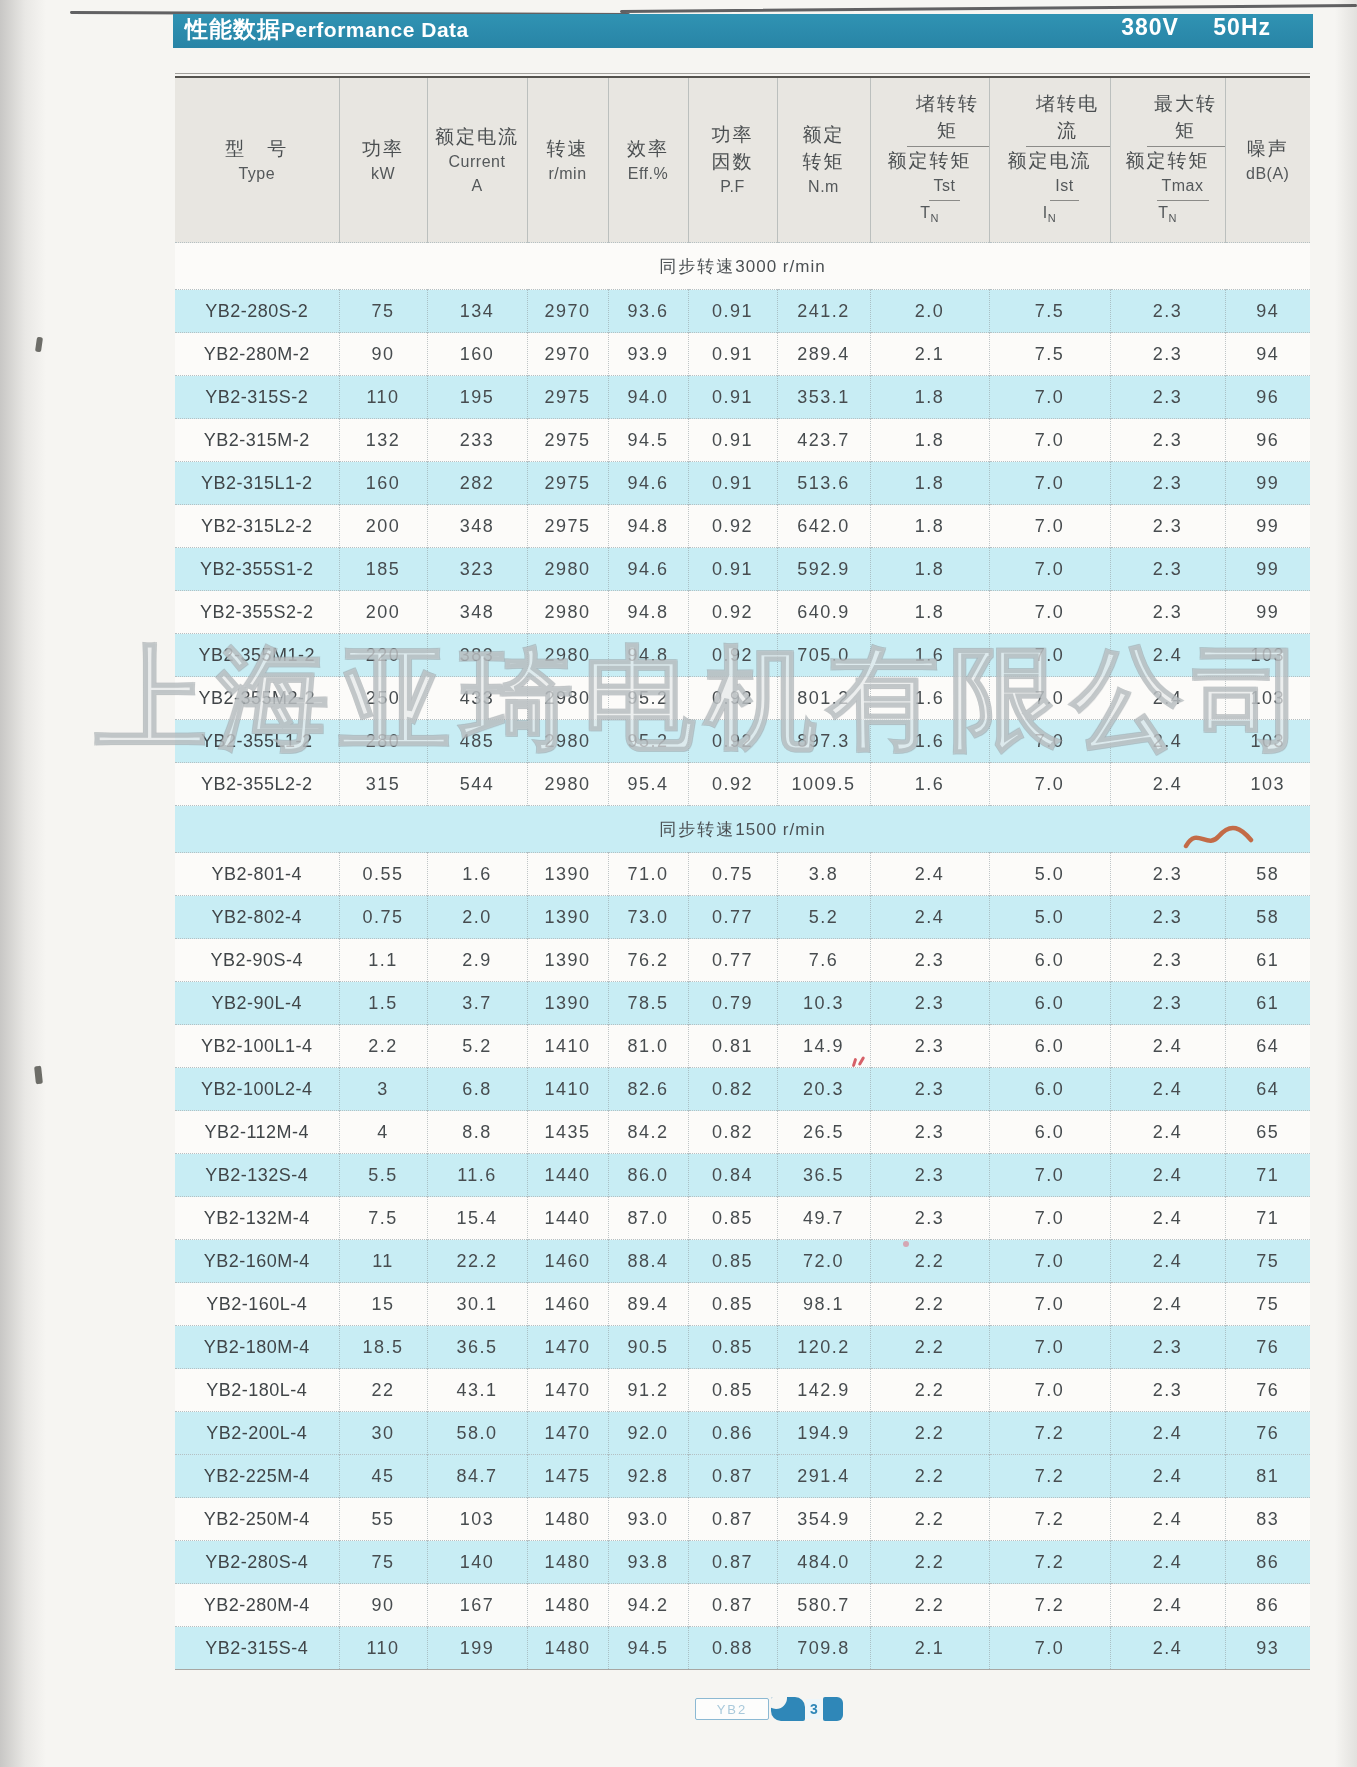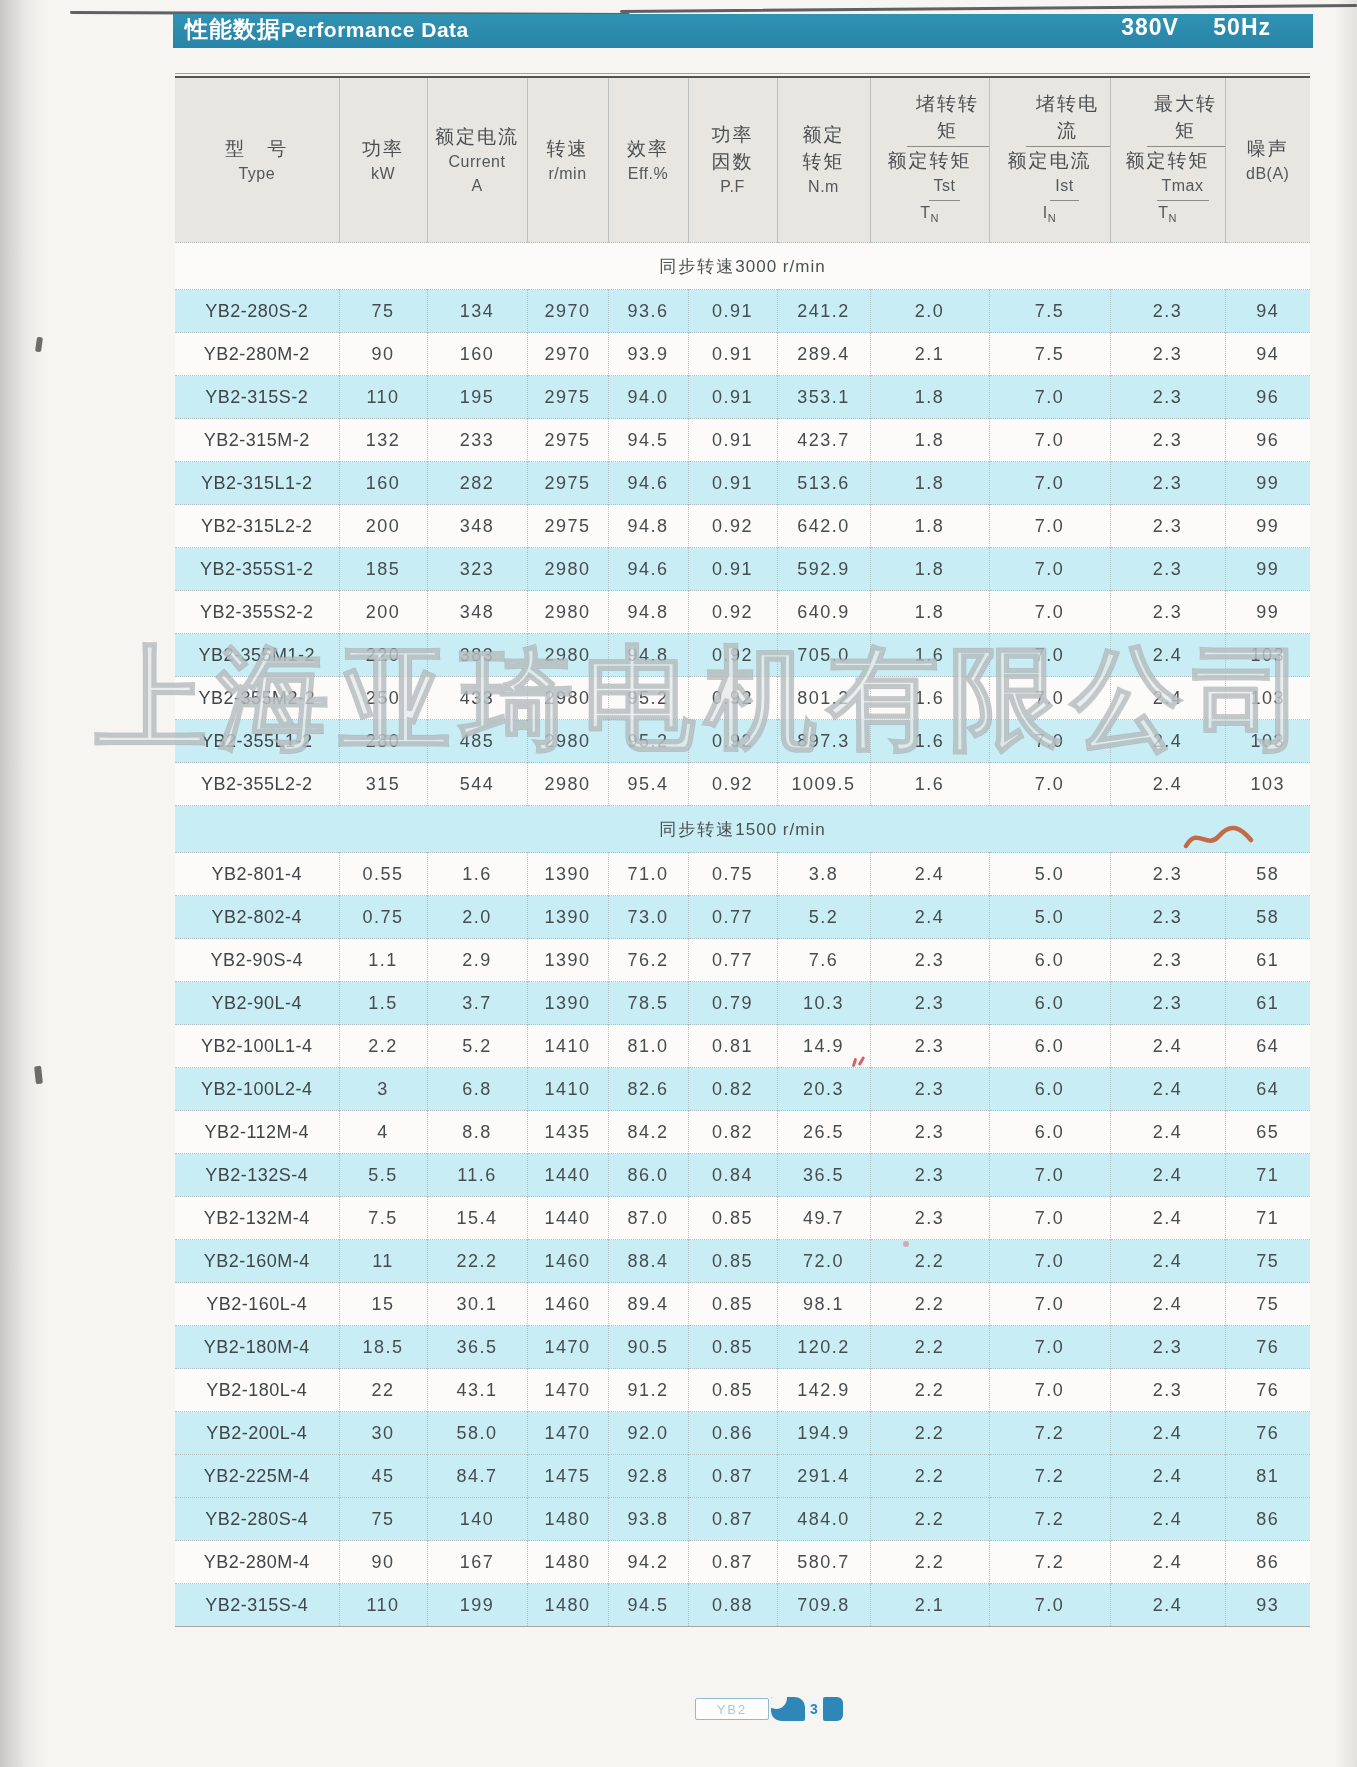--- a/index.html
+++ b/index.html
@@ -525,20 +525,33 @@
           <td class="val">84.7</td>
           <td class="val">1475</td>
           <td class="val">92.8</td>
           <td class="val">0.87</td>
           <td class="val">291.4</td>
           <td class="val">2.2</td>
           <td class="val">7.2</td>
           <td class="val">2.4</td>
           <td class="val">81</td>
         </tr>
+        <tr class="white">
+          <td class="model">YB2-250M-4</td>
+          <td class="val">55</td>
+          <td class="val">103</td>
+          <td class="val">1480</td>
+          <td class="val">93.0</td>
+          <td class="val">0.87</td>
+          <td class="val">354.9</td>
+          <td class="val">2.2</td>
+          <td class="val">7.2</td>
+          <td class="val">2.4</td>
+          <td class="val">83</td>
+        </tr>
         <tr class="cyan">
           <td class="model">YB2-280S-4</td>
           <td class="val">75</td>
           <td class="val">140</td>
           <td class="val">1480</td>
           <td class="val">93.8</td>
           <td class="val">0.87</td>
           <td class="val">484.0</td>
           <td class="val">2.2</td>
           <td class="val">7.2</td>

